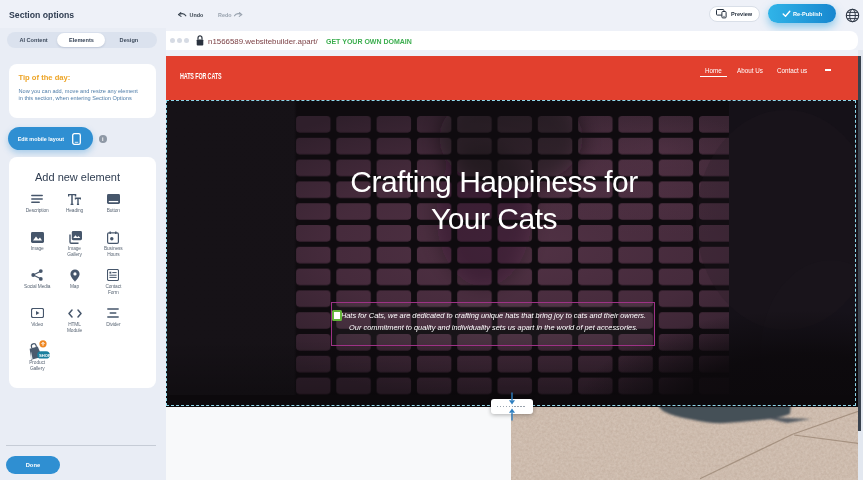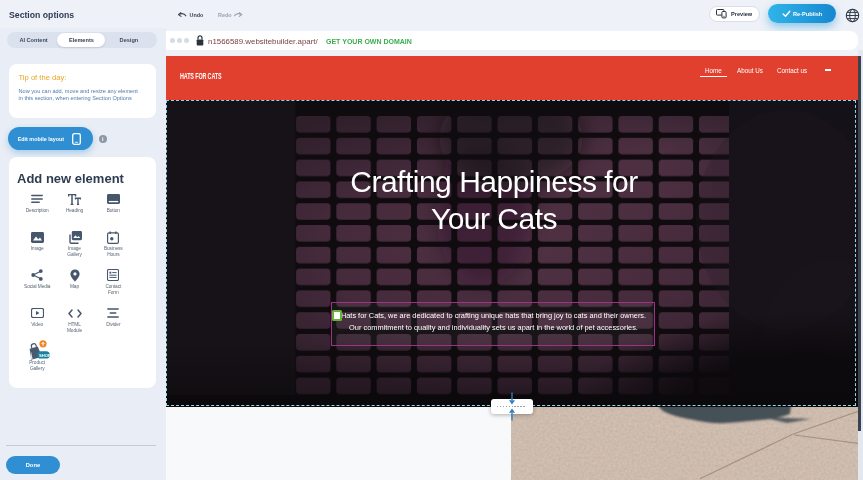--- a/index.html
+++ b/index.html
@@ -42,34 +42,34 @@
 
 <div class="abs" style="left:0;top:28px;width:166px;height:452px;background:#e9edf5;"></div>
 
 <div class="abs" style="left:7px;top:32px;width:150px;height:16px;background:#dbe2ee;border-radius:8px;"></div>
 <div class="abs" style="left:57px;top:33px;width:48px;height:14px;background:#fff;border-radius:7px;box-shadow:0 1px 2px rgba(60,80,110,.18);"></div>
 <div class="abs" style="left:19.4px;top:37.3px;font-size:5.6px;font-weight:bold;color:#3e4b5d;">AI Content</div>
 <div class="abs" style="left:69px;top:37.3px;font-size:5.6px;font-weight:bold;color:#2e3c50;">Elements</div>
 <div class="abs" style="left:119.6px;top:37.3px;font-size:5.6px;font-weight:bold;color:#3e4b5d;">Design</div>
 
 <div class="abs" style="left:9px;top:63.5px;width:147px;height:54px;background:#fff;border-radius:8px;"></div>
-<div class="abs" style="left:18.5px;top:72.5px;font-size:7.6px;font-weight:normal;color:#eda426;">Tip of the day:</div>
+<div class="abs" style="left:18.5px;top:72.5px;font-size:7.6px;font-weight:bold;color:#eda426;">Tip of the day:</div>
 <div class="abs" style="left:18.5px;top:88px;width:126px;font-size:5.6px;line-height:7px;color:#4e7ca8;">Now you can add, move and resize any element<br>in this section, when entering Section Options</div>
 
 <div class="abs" style="left:8px;top:127px;width:85px;height:23px;background:#2f8fd2;border-radius:11.5px;box-shadow:0 3px 6px rgba(46,142,211,.35);"></div>
 <div class="abs" style="left:17.7px;top:135.5px;font-size:5.4px;font-weight:bold;color:#fff;">Edit mobile layout</div>
 <svg class="abs" style="left:72px;top:133px;" width="9" height="12" viewBox="0 0 9 12">
   <rect x="0.7" y="0.7" width="7.6" height="10.6" rx="1.6" fill="none" stroke="#fff" stroke-width="1.3"></rect>
   <path d="M2.8 9.3 H6.2" stroke="#fff" stroke-width="0.8"></path>
 </svg>
 <div class="abs" style="left:99px;top:135px;width:8px;height:8px;border-radius:50%;background:#8e98a5;"></div>
 <div class="abs" style="left:102px;top:136.3px;font-size:5.5px;font-weight:bold;color:#fff;">i</div>
 
 <div class="abs" style="left:9px;top:157px;width:147px;height:231px;background:#fff;border-radius:8px;"></div>
-<div class="abs" style="left:17px;top:170.6px;font-size:13px;color:#2e3c50;font-weight:bold;">Add new element</div>
+<div class="abs" style="left:35px;top:170.6px;font-size:11px;color:#2e3c50;">Add new element</div>
 
 <div id="grid">
     <div class="abs" style="left:24.200000000000003px;top:188px;width:26px;height:22px;display:flex;align-items:center;justify-content:center;">
       <svg width="12" height="10" viewBox="0 0 12 10">
         <g stroke="#46566b" stroke-width="1.5" stroke-linecap="round">
           <path d="M0.8 1.5 H11.2"></path>
           <path d="M0.8 4.9 H11.2"></path>
           <path d="M0.8 8.3 H8.2"></path>
         </g>
       </svg>
@@ -255,21 +255,21 @@
     <rect width="692" height="307" fill="url(#botdark)"></rect>
     <ellipse cx="640" cy="310" rx="230" ry="100" fill="url(#cornerdark)"></ellipse>
     <rect x="0" y="295" width="692" height="12" fill="#0c090c"></rect>
   </svg>
 
   <div class="abs" style="left:0;top:0;width:690px;height:306px;border:1px dashed #8fd8ea;"></div>
 
   <div class="abs" style="left:0;top:64.3px;width:656px;text-align:center;color:#fff;font-size:30px;line-height:36.5px;letter-spacing:-0.5px;">Crafting Happiness for<br>Your Cats</div>
 
   <div class="abs" style="left:165.4px;top:202.3px;width:324px;height:43.5px;border:1.5px solid #9e3286;background:rgba(255,255,255,0.04);"></div>
-  <div class="abs" style="left:169px;top:209.9px;width:317px;text-align:center;color:#fff;font-size:7.4px;line-height:12.4px;">Hats for Cats, we are dedicated to crafting unique hats that bring joy to cats and their owners. Our commitment to quality and individuality sets us apart in the world of pet accessories.</div>
+  <div class="abs" style="left:169px;top:209.9px;width:317px;text-align:center;color:#fff;font-size:7.4px;line-height:12.4px;font-style:italic;">Hats for Cats, we are dedicated to crafting unique hats that bring joy to cats and their owners. Our commitment to quality and individuality sets us apart in the world of pet accessories.</div>
   <div class="abs" style="left:166px;top:210px;width:10px;height:11px;background:#fff;border:2.5px solid #64b43a;border-radius:1.5px;"></div>
 </div>
 
 <div class="abs" style="left:166px;top:407px;width:345px;height:73px;background:#f8f9fa;"></div>
 <div class="abs" style="left:511px;top:407px;width:346.5px;height:73px;overflow:hidden;">
   <svg width="347" height="73" style="position:absolute;left:0;top:0;">
     <defs>
       <filter id="grain" x="0" y="0" width="100%" height="100%">
         <feTurbulence type="fractalNoise" baseFrequency="0.6" numOctaves="3"></feTurbulence>
         <feColorMatrix type="matrix" values="0 0 0 0 0.42  0 0 0 0 0.34  0 0 0 0 0.27  0.9 0 0 0 0"></feColorMatrix>

